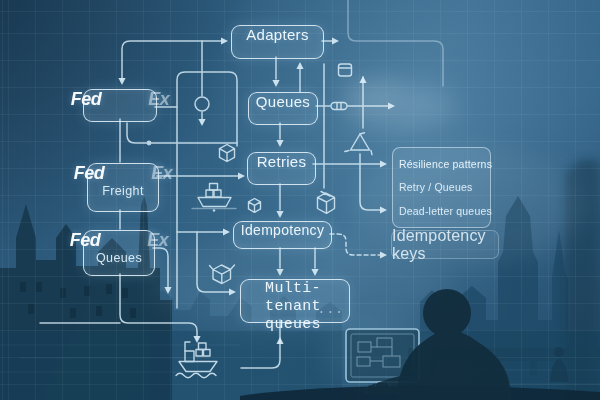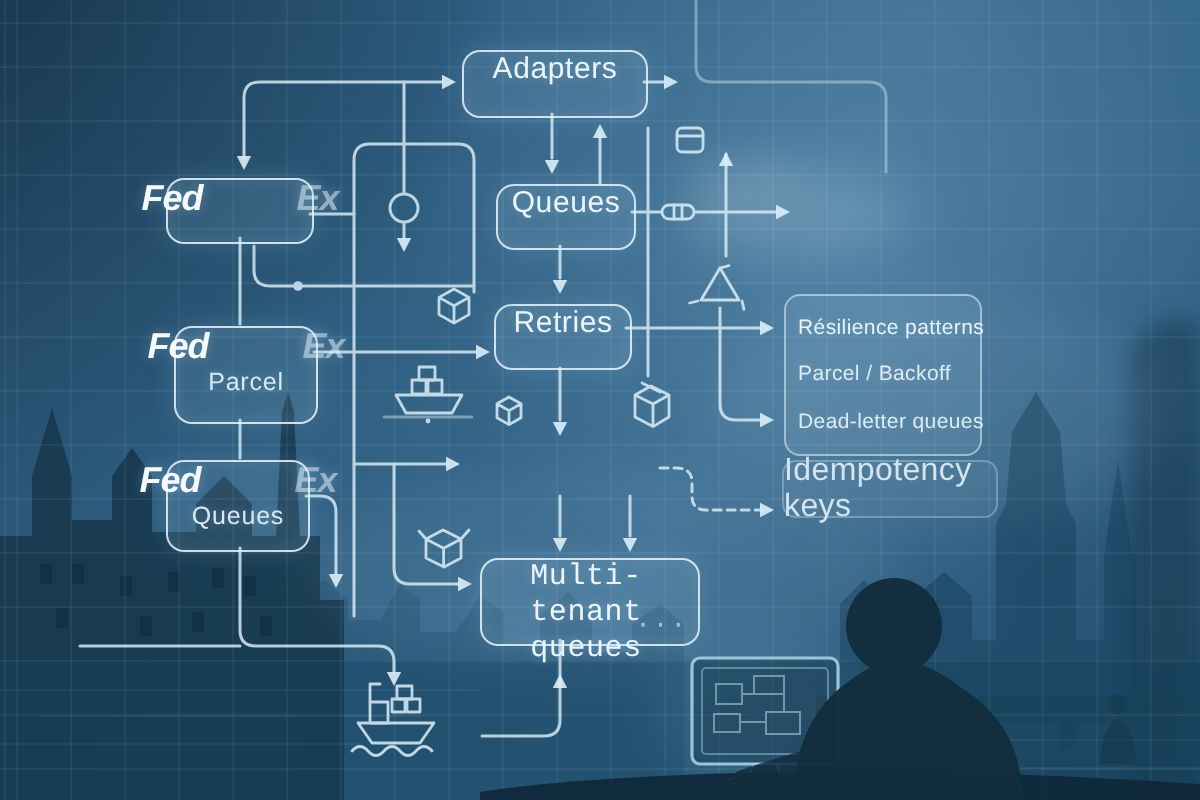--- a/index.html
+++ b/index.html
@@ -229,41 +229,44 @@
 
   <div class="node" style="left:231px;top:25px;width:91px;height:32px;">
     <div class="node-label">Adapters</div>
   </div>
   <div class="node" style="left:247px;top:152px;width:67px;height:31px;">
     <div class="node-label">Retries</div>
   </div>
   <div class="node" style="left:248px;top:92px;width:68px;height:31px;">
     <div class="node-label">Queues</div>
   </div>
+  <div class="node" style="left:233px;top:221px;width:97px;height:26px;">
+    <div class="node-label-sm">Idempotency</div>
+  </div>
   <div class="node routing-box" style="left:240px;top:279px;width:104px;height:42px;">
     <div class="node-label">Multi-tenant</div>
     <div class="node-label">queues</div>
     <div class="ellipsis">···</div>
   </div>
 
   <div class="node" style="left:83px;top:89px;width:72px;height:31px;">
     <div class="fedex-logo"><span class="fedex-bold">Fed</span><span class="fedex-light">Ex</span></div>
   </div>
   <div class="node" style="left:87px;top:163px;width:70px;height:47px;">
     <div class="fedex-logo"><span class="fedex-bold">Fed</span><span class="fedex-light">Ex</span></div>
-    <div class="fedex-sub">Parcel</div>
+    <div class="fedex-sub">Freight</div>
   </div>
   <div class="node" style="left:83px;top:230px;width:70px;height:44px;">
     <div class="fedex-logo"><span class="fedex-bold">Fed</span><span class="fedex-light">Ex</span></div>
     <div class="fedex-sub">Queues</div>
   </div>
 
   <div class="panel">
     <div class="panel-row panel-title">Résilience patterns</div>
-    <div class="panel-row">Parcel / Backoff</div>
+    <div class="panel-row">Retry / Queues</div>
     <div class="panel-row">Dead-letter queues</div>
   </div>
   <div class="footnote">Idempotency keys</div>
 
   <svg class="layer" width="600" height="400" viewBox="0 0 600 400">
     <ellipse cx="382" cy="355" rx="58" ry="40" fill="#8fc6de" opacity=".10" filter="url(#soft2)"></ellipse>
     <g>
       <rect x="346" y="329" width="73" height="53" rx="4" fill="rgba(18,44,60,.35)" stroke="#a5cfe3" stroke-width="1.6" opacity=".9"></rect>
       <rect x="351" y="334" width="63" height="43" rx="2" fill="rgba(30,70,95,.35)" stroke="#8cb9d0" stroke-width="1" opacity=".55"></rect>
       <g stroke="#bfe0ef" stroke-width="1" fill="none" opacity=".5">

